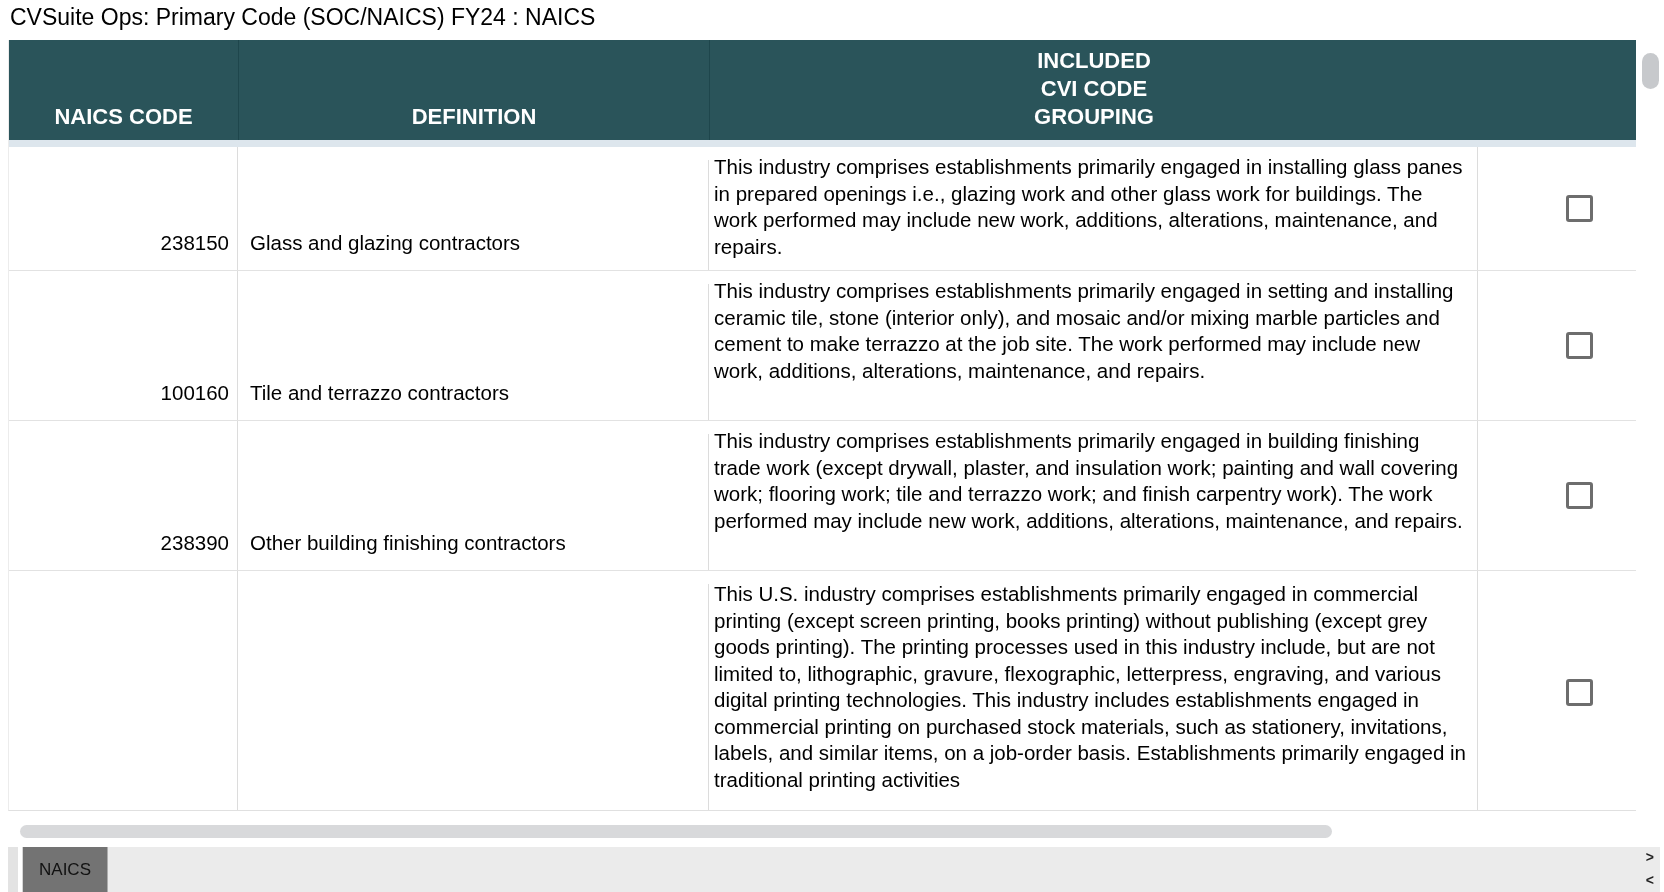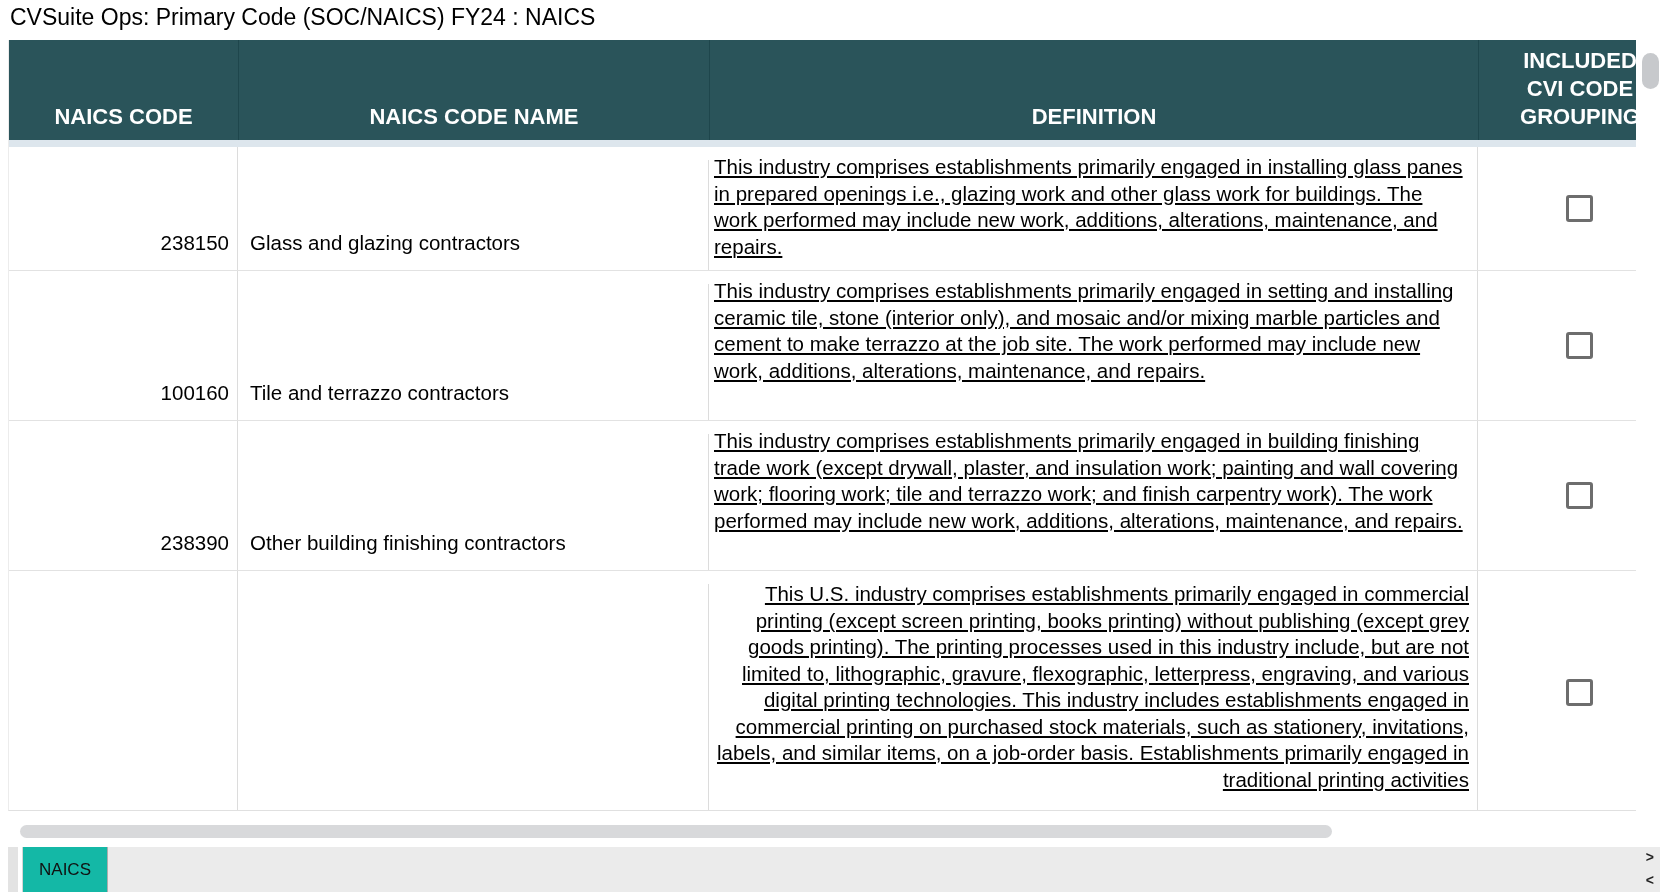--- a/index.html
+++ b/index.html
@@ -69,37 +69,37 @@
     padding: 0 8px 15px 0;
     font-size: 20.5px; color: #000;
   }
   .cell-name {
     display: flex; align-items: flex-end; justify-content: flex-start;
     padding: 0 8px 15px 12px;
     font-size: 20.5px; color: #000; margin-top: 13px;
   }
   .cell-def {
     padding: 7px 8px 14px 5px;
-    font-size: 20.5px; line-height: 26.5px; color: #000; text-decoration: underline;
+    font-size: 20.5px; line-height: 26.5px; color: #000;
   }
   .cell-check {
     display: flex; align-items: center; justify-content: center;
   }
   .checkbox {
     width: 27px; height: 27px;
     border: 3px solid #6d6d6d;
     border-radius: 3px;
     background: #ffffff;
     box-sizing: border-box;
   }
   #row-1 { height: 123px; } 
   #row-2 { height: 149px; }
   #row-3 { height: 149px; }
   #row-4 { height: 242px; }
-  #row-4 .cell-def { padding-top: 10px; text-align: right; }
+  #row-4 .cell-def { padding-top: 10px; }
 
   
   #v-scroll-thumb {
     left: 1642px; top: 53px;
     width: 17px; height: 36px;
     border-radius: 9px;
     background: #c7c9cc;
   }
 
   
@@ -118,21 +118,21 @@
   }
   #tab-bar-stub {
     position: absolute; left: 0; top: 0;
     width: 10px; height: 45px;
     background: #e3e3e3;
     border-right: 4px solid #ffffff;
   }
   #tab-naics {
     position: absolute; left: 14px; top: 0;
     width: 84px; height: 45px;
-    background: #14b8a6;
+    background: #737373;
     border-right: 1px solid #adadad;
     border-left: 1px solid #d6d6d6;
     display: flex; align-items: center; justify-content: center;
     font-size: 17px; color: #111;
   }
   .scroll-arrow {
     position: absolute; right: 6px;
     font-size: 14px; font-weight: bold; color: #222;
     line-height: 14px;
     cursor: default;
@@ -143,21 +143,20 @@
 </head>
 <body>
 
 <div class="abs" id="page-title">CVSuite Ops: Primary Code (SOC/NAICS) FY24 : NAICS</div>
 
 <div class="abs" id="table-viewport">
   <div id="table-inner">
 
     <div id="table-header" class="grid-cols">
       <div class="hcell">NAICS CODE</div>
-      <div class="hcell">NAICS CODE NAME</div>
       <div class="hcell">DEFINITION</div>
       <div class="hcell">
         <div>
           <div>INCLUDED</div>
           <div>CVI CODE</div>
           <div>GROUPING</div>
         </div>
       </div>
     </div>
 

